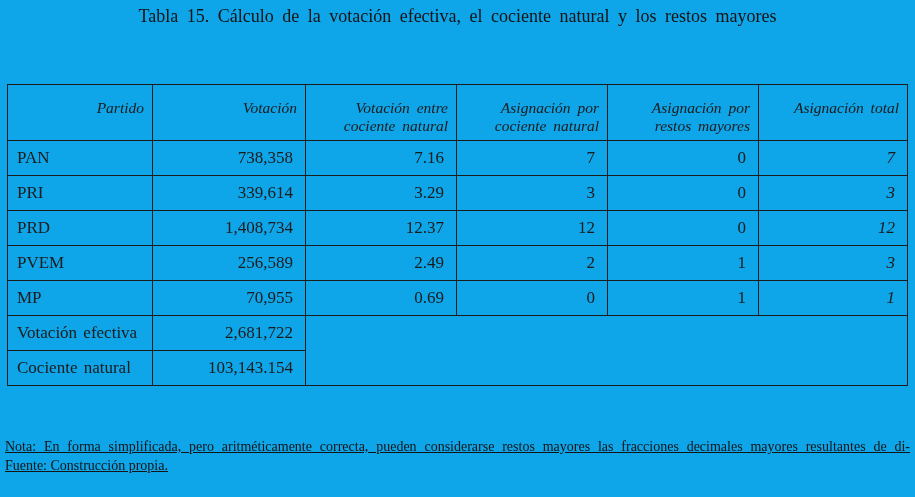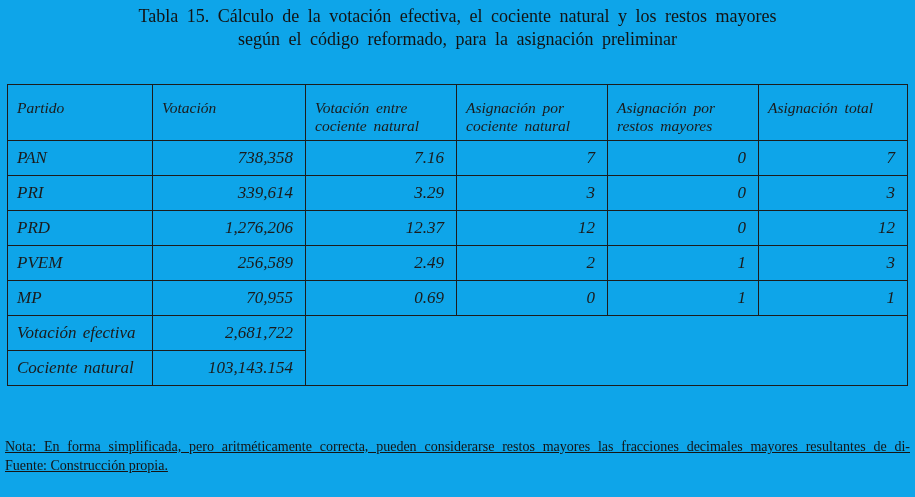--- a/index.html
+++ b/index.html
@@ -34,33 +34,32 @@
   }
   .main-table th, .main-table td {
     border: 1px solid #1c1c1c;
     font-weight: normal;
     overflow: hidden;
   }
   .main-table th {
     font-style: italic;
     font-size: 15.5px;
     line-height: 18px;
-    text-align: left;
+    text-align: right;
     vertical-align: top;
     padding: 14px 8px 0 9px;
     word-spacing: 3px;
     height: 56px;
     box-sizing: border-box;
   }
   .main-table tr.data-row { height: 35px; }
   .main-table td {
     font-size: 17px;
     vertical-align: bottom;
     padding-bottom: 7px;
-    font-style: italic;
   }
   .main-table td.cell-label {
     text-align: left;
     padding-left: 9px;
     word-spacing: 2px;
   }
   .main-table td.cell-num {
     text-align: right;
     padding-right: 12px;
   }
@@ -81,21 +80,20 @@
     white-space: nowrap;
   }
 </style>
 </head>
 <body>
 
 <div class="page">
 
   <div class="title-block">
     <div>Tabla 15. Cálculo de la votación efectiva, el cociente natural y los restos mayores</div>
-    <div>según el código reformado, para la asignación preliminar</div>
   </div>
 
   <table class="main-table">
     <colgroup>
       <col style="width:145px">
         <col style="width:153px">
         <col style="width:151px">
       <col style="width:151px">
         <col style="width:151px">
         <col style="width:149px">
@@ -123,21 +121,21 @@
         <td class="cell-label">PRI</td>
         <td class="cell-num">339,614</td>
         <td class="cell-num">3.29</td>
         <td class="cell-num">3</td>
         <td class="cell-num">0</td>
         <td class="cell-num cell-total">3</td>
       </tr>
 
       <tr class="data-row">
         <td class="cell-label">PRD</td>
-        <td class="cell-num">1,276,206</td>
+        <td class="cell-num">1,408,734</td>
         <td class="cell-num">12.37</td>
         <td class="cell-num">12</td>
         <td class="cell-num">0</td>
         <td class="cell-num cell-total">12</td>
       </tr>
 
       <tr class="data-row">
         <td class="cell-label">PVEM</td>
         <td class="cell-num">256,589</td>
         <td class="cell-num">2.49</td>

